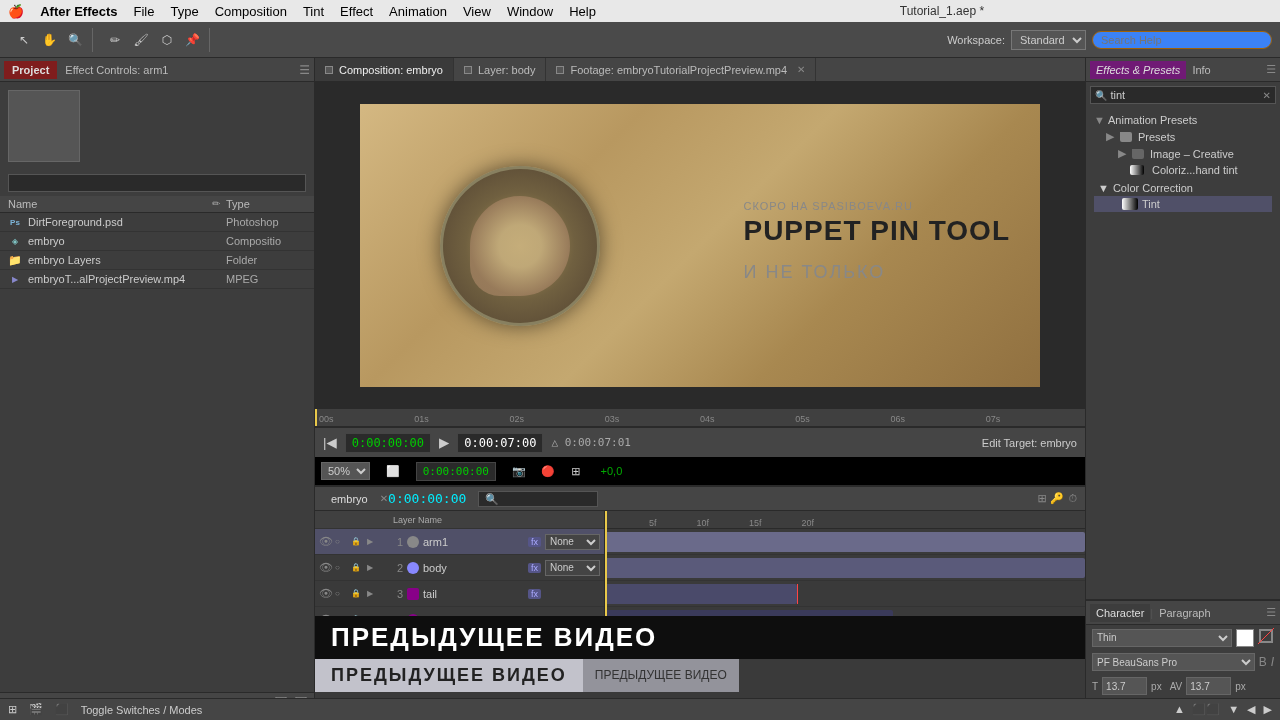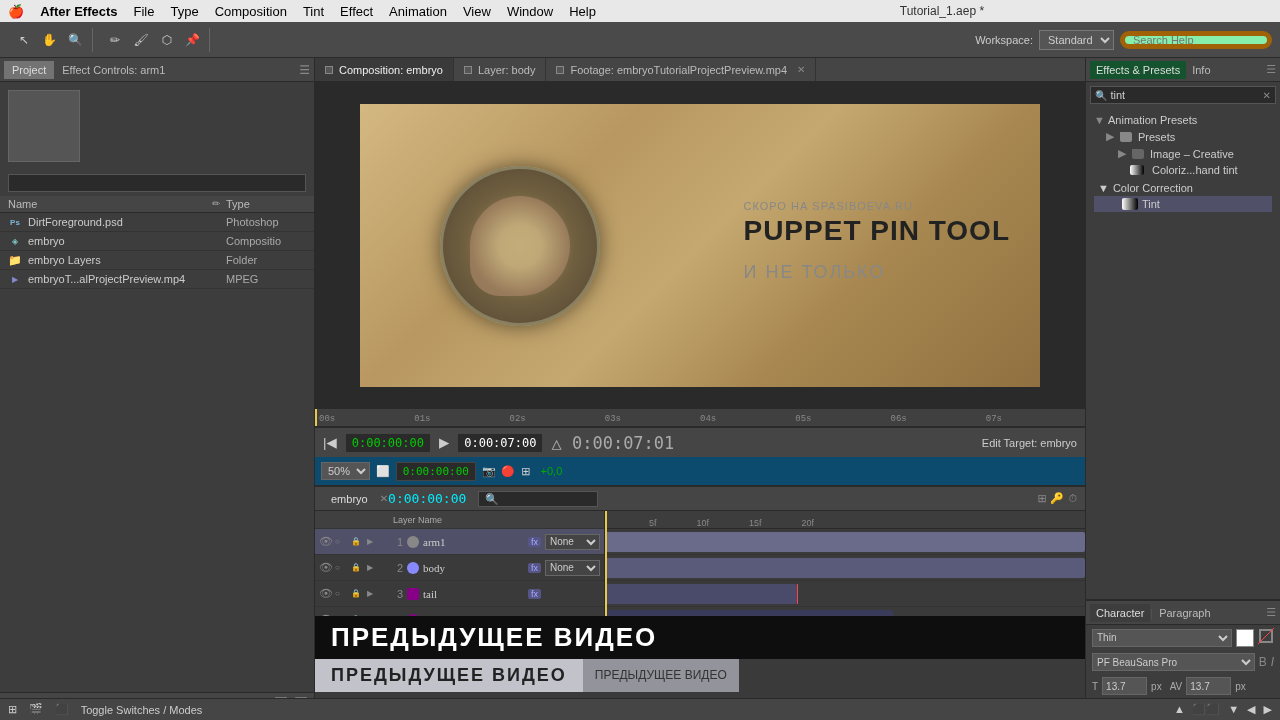--- a/index.html
+++ b/index.html
@@ -71,27 +71,27 @@
     #toolbar .workspace-label { color: #ccc; font-size: 11px; }
     #toolbar .workspace-select {
       background: #555;
       border: 1px solid #777;
       color: #ccc;
       padding: 2px 4px;
       font-size: 11px;
       height: 20px;
     }
     #toolbar .search-box {
-      background: #86efac;
-      border: 5px solid #a16207;
+      background: #3b82f6;
+      border: 1px solid #a16207;
       border-radius: 10px;
       padding: 2px 8px;
       font-size: 11px;
       color: #333;
-      width: 152px;
+      width: 180px;
       height: 18px;
     }
 
     
     #main {
       display: flex;
       height: calc(720px - 22px - 36px);
     }
 
     
@@ -112,22 +112,23 @@
       padding: 0 4px;
       border-bottom: 1px solid #2a2a2a;
     }
     .panel-tab {
       padding: 3px 8px;
       font-size: 11px;
       cursor: pointer;
       color: #bbb;
     }
     .panel-tab.active {
-      background: #737373;
+      background: #7f1d1d;
       color: #ddd;
+      font-weight: bold;
     }
     .panel-tab-icons {
       margin-left: auto;
       display: flex;
       gap: 4px;
     }
     .panel-tab-icon {
       color: #888;
       font-size: 12px;
       cursor: pointer;
@@ -334,21 +335,20 @@
       border: 1px solid #444;
     }
     .time-display.white { color: #fff; }
 
     
     #ruler {
       height: 18px;
       background: #404040;
       position: relative;
       border-bottom: 1px solid #2a2a2a;
-      font-family: Liberation Mono, monospace;
     }
     #ruler-content {
       display: flex;
       height: 100%;
       align-items: flex-end;
       padding: 0 4px;
       font-size: 9px;
       color: #888;
     }
     .ruler-mark {
@@ -360,25 +360,25 @@
       position: absolute;
       top: 0;
       width: 2px;
       height: 100%;
       background: #e8c84a;
     }
 
     
     #viewer-bottom {
       height: 28px;
-      background: #0c4a6e;
+      background: #000000;
       display: flex;
       align-items: center;
       padding: 0 6px;
-      gap: 6px;
+      gap: 16px;
       font-size: 11px;
       color: #ccc;
     }
     .zoom-select {
       background: #555;
       border: 1px solid #666;
       color: #ccc;
       font-size: 11px;
       padding: 1px 2px;
     }
@@ -436,21 +436,21 @@
       align-items: center;
       height: 26px;
       border-bottom: 1px solid #333;
       padding: 0 4px;
       font-size: 11px;
       color: #ccc;
       gap: 4px;
     }
     .layer-row.selected { background: #505068; }
     .layer-num { width: 20px; color: #888; text-align: right; }
-    .layer-name { flex: 1; font-family: Liberation Serif, serif; }
+    .layer-name { flex: 1; }
     .fx-badge {
       background: #558;
       color: #aaf;
       font-size: 9px;
       padding: 0 3px;
       border-radius: 2px;
     }
     .none-select {
       background: #444;
       border: 1px solid #666;
@@ -516,21 +516,21 @@
       height: 24px;
       padding: 0 4px;
       border-bottom: 1px solid #2a2a2a;
     }
     .right-panel-tab {
       padding: 3px 6px;
       font-size: 11px;
       cursor: pointer;
       color: #bbb;
     }
-    .right-panel-tab.active { color: #ddd; background: #14532d; }
+    .right-panel-tab.active { color: #ddd; background: #701a75; font-style: italic; }
 
     
     #effects-search-box {
       margin: 4px;
       display: flex;
       align-items: center;
       background: #2a2a2a;
       border: 1px solid #555;
       padding: 2px 4px;
     }
@@ -838,21 +838,21 @@
         <span class="ruler-mark">07s</span>
       </div>
       <div class="ruler-playhead" style="left: 0px;"></div>
     </div>
 
     <div id="timeline-controls">
       <button style="background:none;border:none;color:#ccc;cursor:pointer;">|◀</button>
       <span class="time-display">0:00:00:00</span>
       <button style="background:none;border:none;color:#ccc;cursor:pointer;">▶</button>
       <span class="time-display white">0:00:07:00</span>
-      <span style="font-family:monospace;font-size:17px;color:#aaa;">△ <span>0:00:07:01</span></span>
+      <span style="font-family:monospace;font-size:11px;color:#aaa;">△ <span>0:00:07:01</span></span>
       <span style="margin-left:auto;">Edit Target: embryo</span>
     </div>
 
     <div id="viewer-bottom">
       <select class="zoom-select">
         <option>50%</option>
       </select>
       <span style="color:#aaa;">⬜</span>
       <span class="time-display" style="font-size:11px;">0:00:00:00</span>
       <span style="color:#ccc;cursor:pointer;">📷</span>

